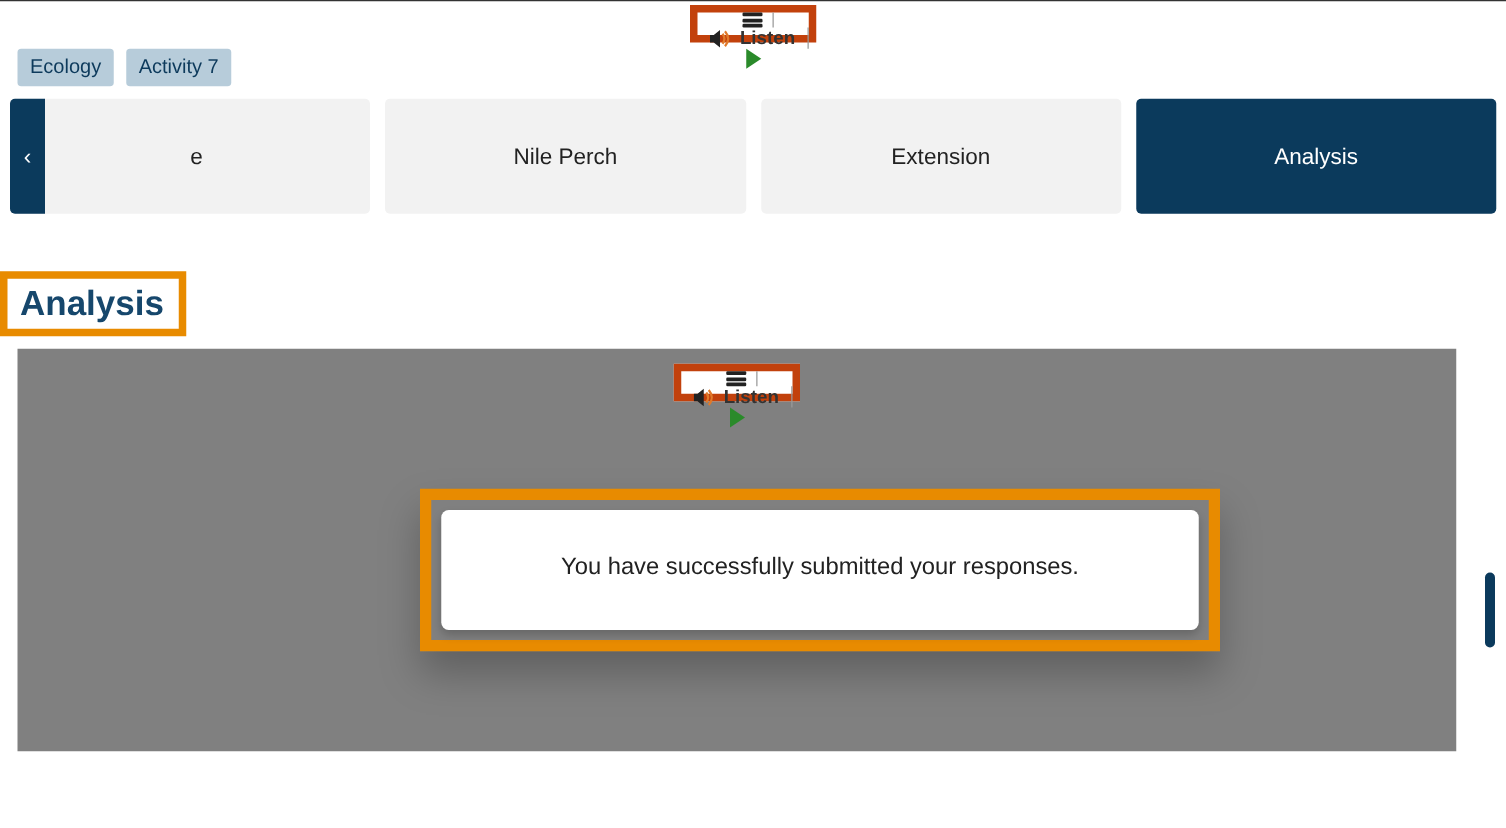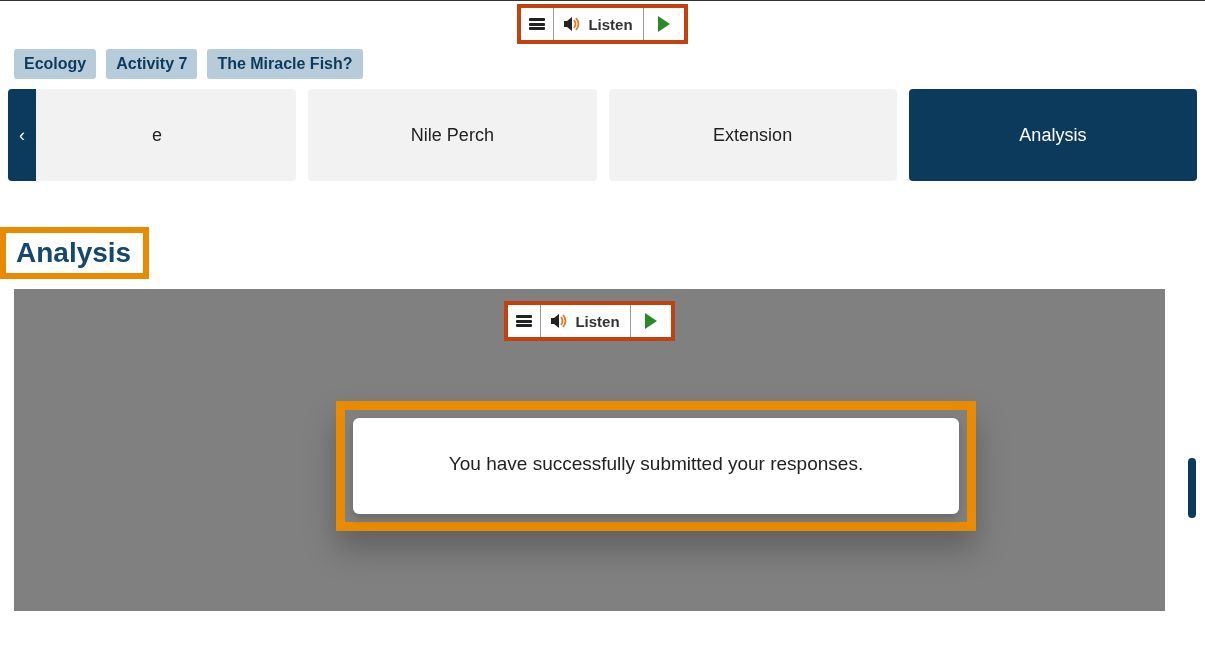--- a/index.html
+++ b/index.html
@@ -11,23 +11,24 @@
       position: relative;
       overflow: hidden;
     }
     .top-divider {
       border-top: 1px solid #333;
       width: 100%;
     }
     .listen-toolbar {
       display: flex;
       align-items: center;
-      border: 4px solid #c2410c;
+      border: 6px solid #c2410c;
       background: #fff;
-      height: 40px;
+      height: 30px;
+      flex-direction: column;
     }
     .listen-toolbar .tb-menu,
     .listen-toolbar .tb-listen,
     .listen-toolbar .tb-play {
       display: flex;
       align-items: center;
       justify-content: center;
       height: 100%;
       border-right: 1px solid #999;
       padding: 0 8px;
@@ -46,21 +47,21 @@
       padding: 3px 0 2px 0;
     }
     .breadcrumbs {
       display: flex;
       gap: 10px;
       padding: 3px 0 10px 14px;
     }
     .breadcrumb-item {
       background: #b7ccda;
       color: #0d3a5c;
-      font-weight: 700;
+      font-weight: 400;
       font-size: 16px;
       padding: 6px 10px;
       border-radius: 3px;
       cursor: pointer;
     }
     .tabs-container {
       position: relative;
       display: flex;
       gap: 12px;
       padding: 0 8px;
@@ -200,21 +201,20 @@
     </div>
     <div class="tb-play">
       <div class="play-triangle"></div>
     </div>
   </div>
 </div>
 
 <div class="breadcrumbs">
   <div class="breadcrumb-item">Ecology</div>
   <div class="breadcrumb-item">Activity 7</div>
-  <div class="breadcrumb-item">The Miracle Fish?</div>
 </div>
 
 <div class="tabs-container">
   <div class="tab-nav-prev">
     <span>‹</span>
   </div>
   <div class="tab first">
     <span class="tab-text">e</span>
   </div>
   <div class="tab">

